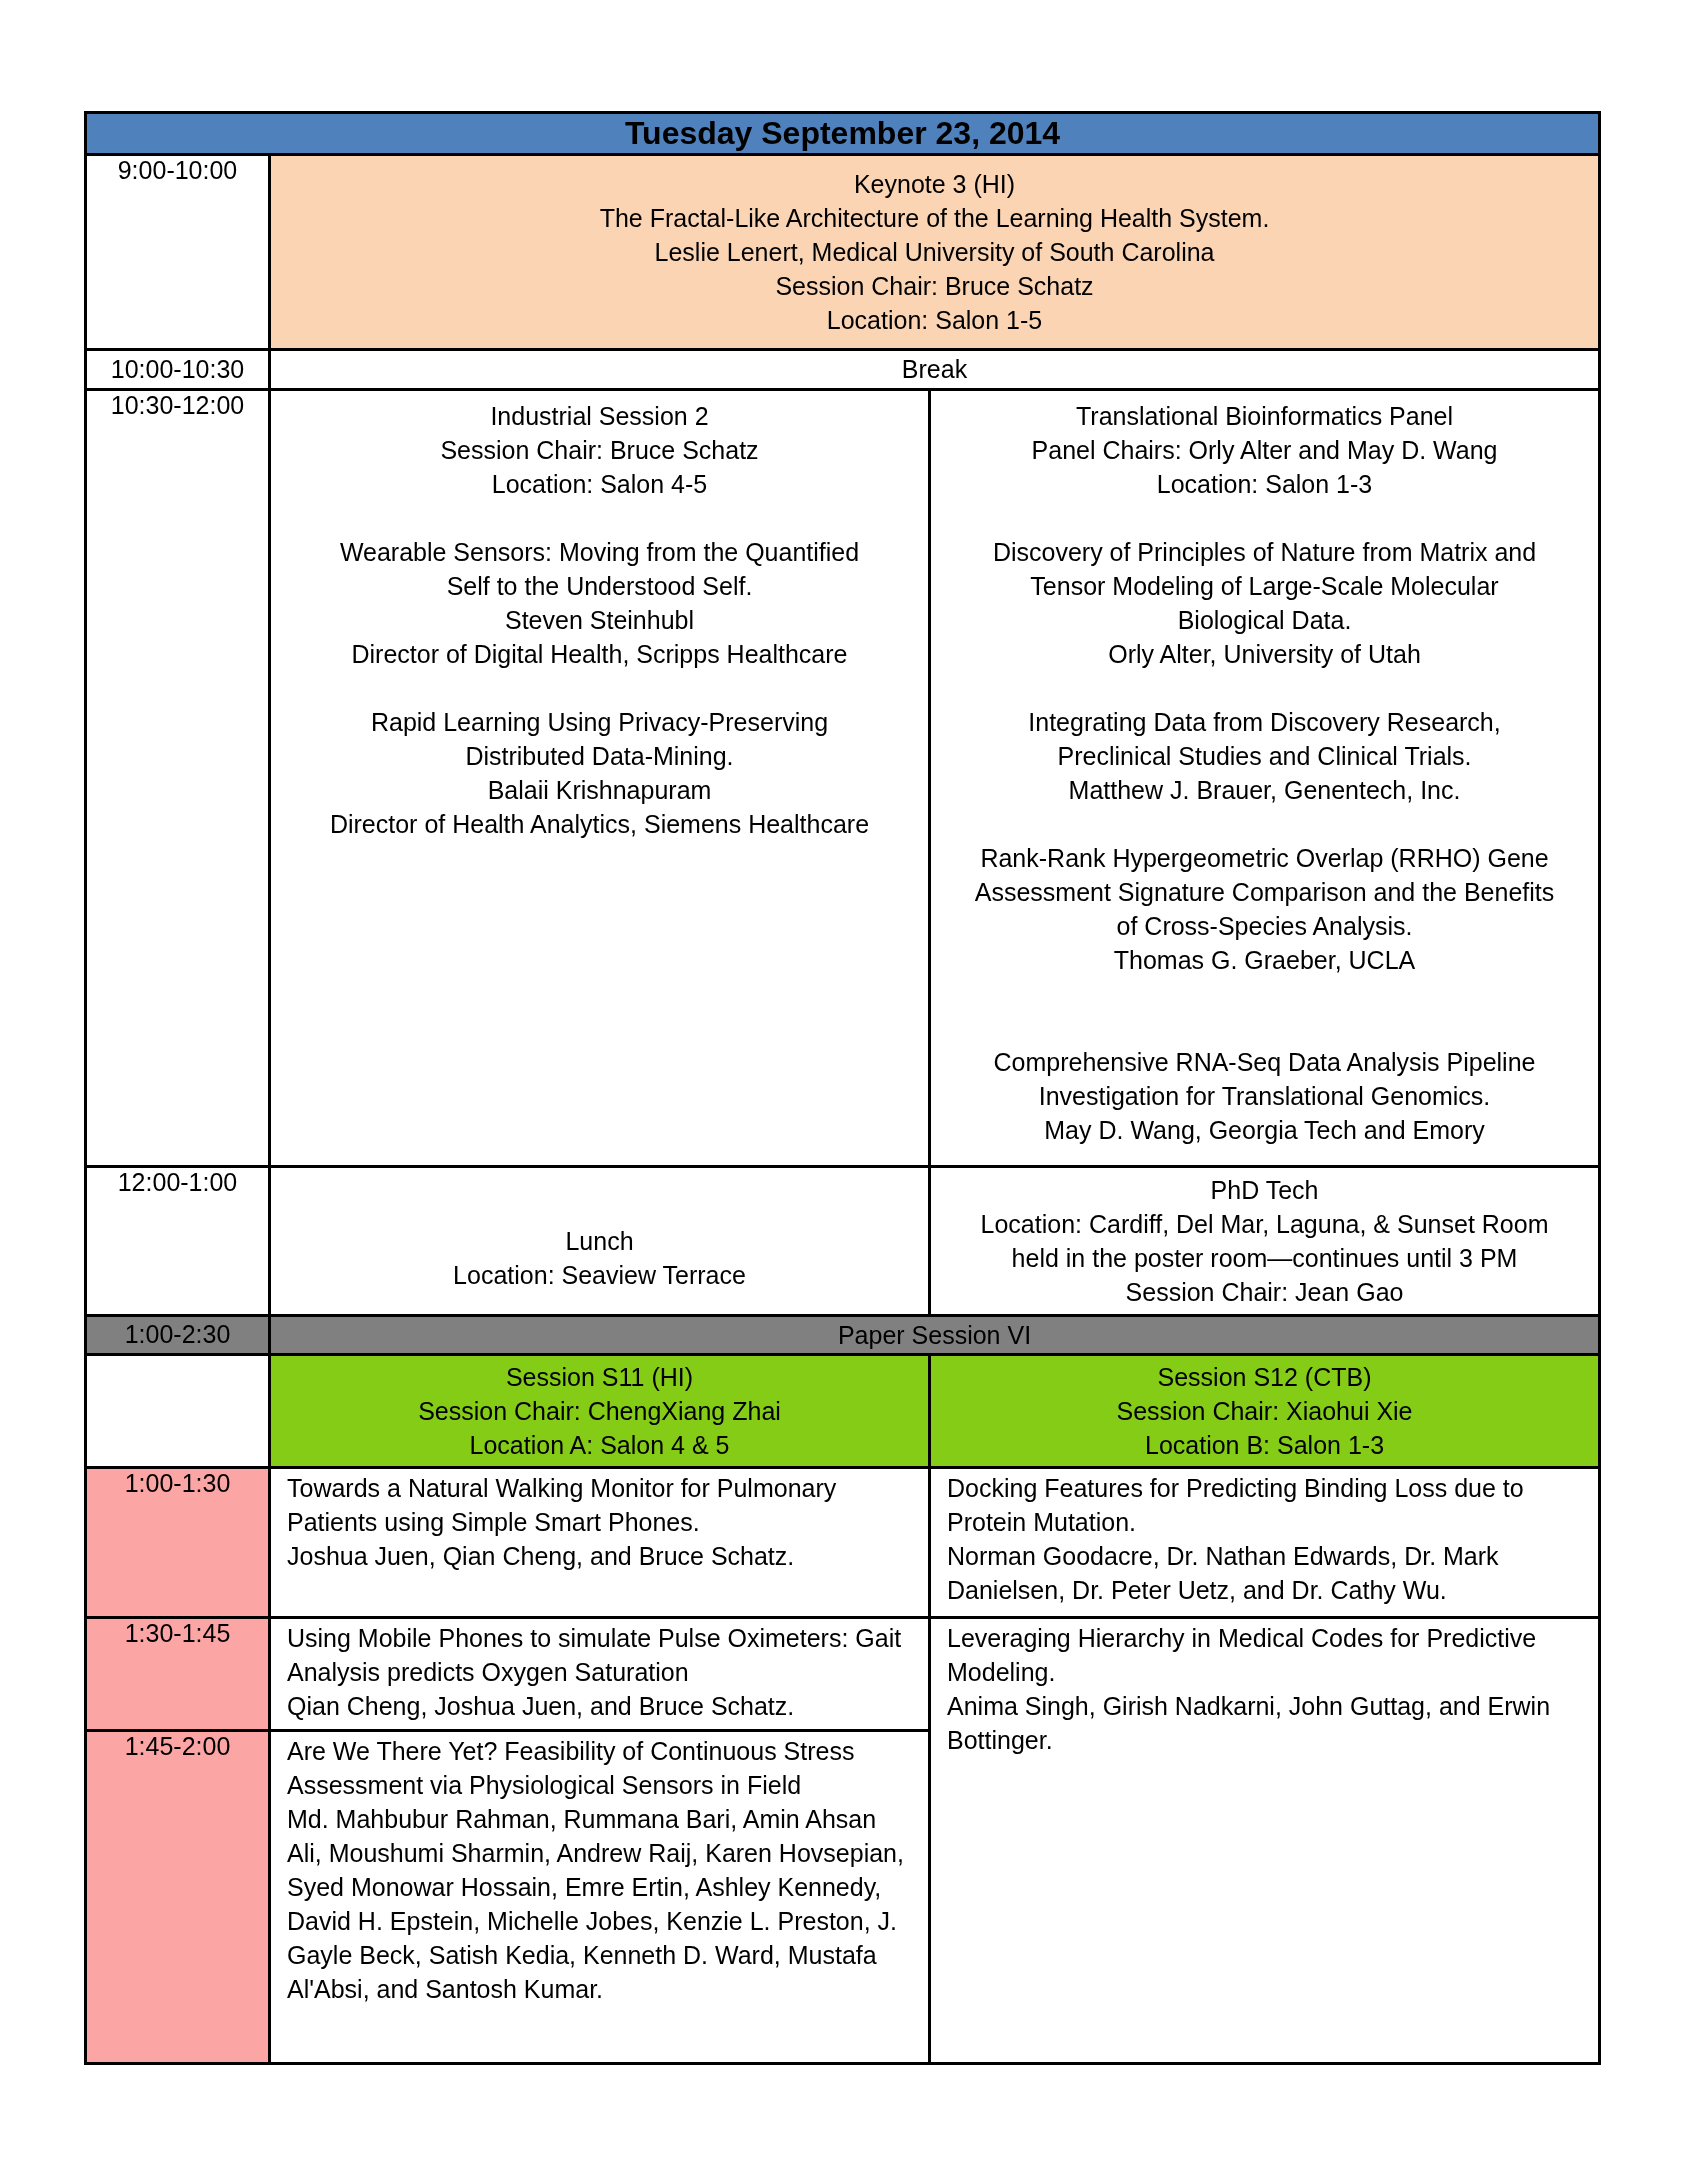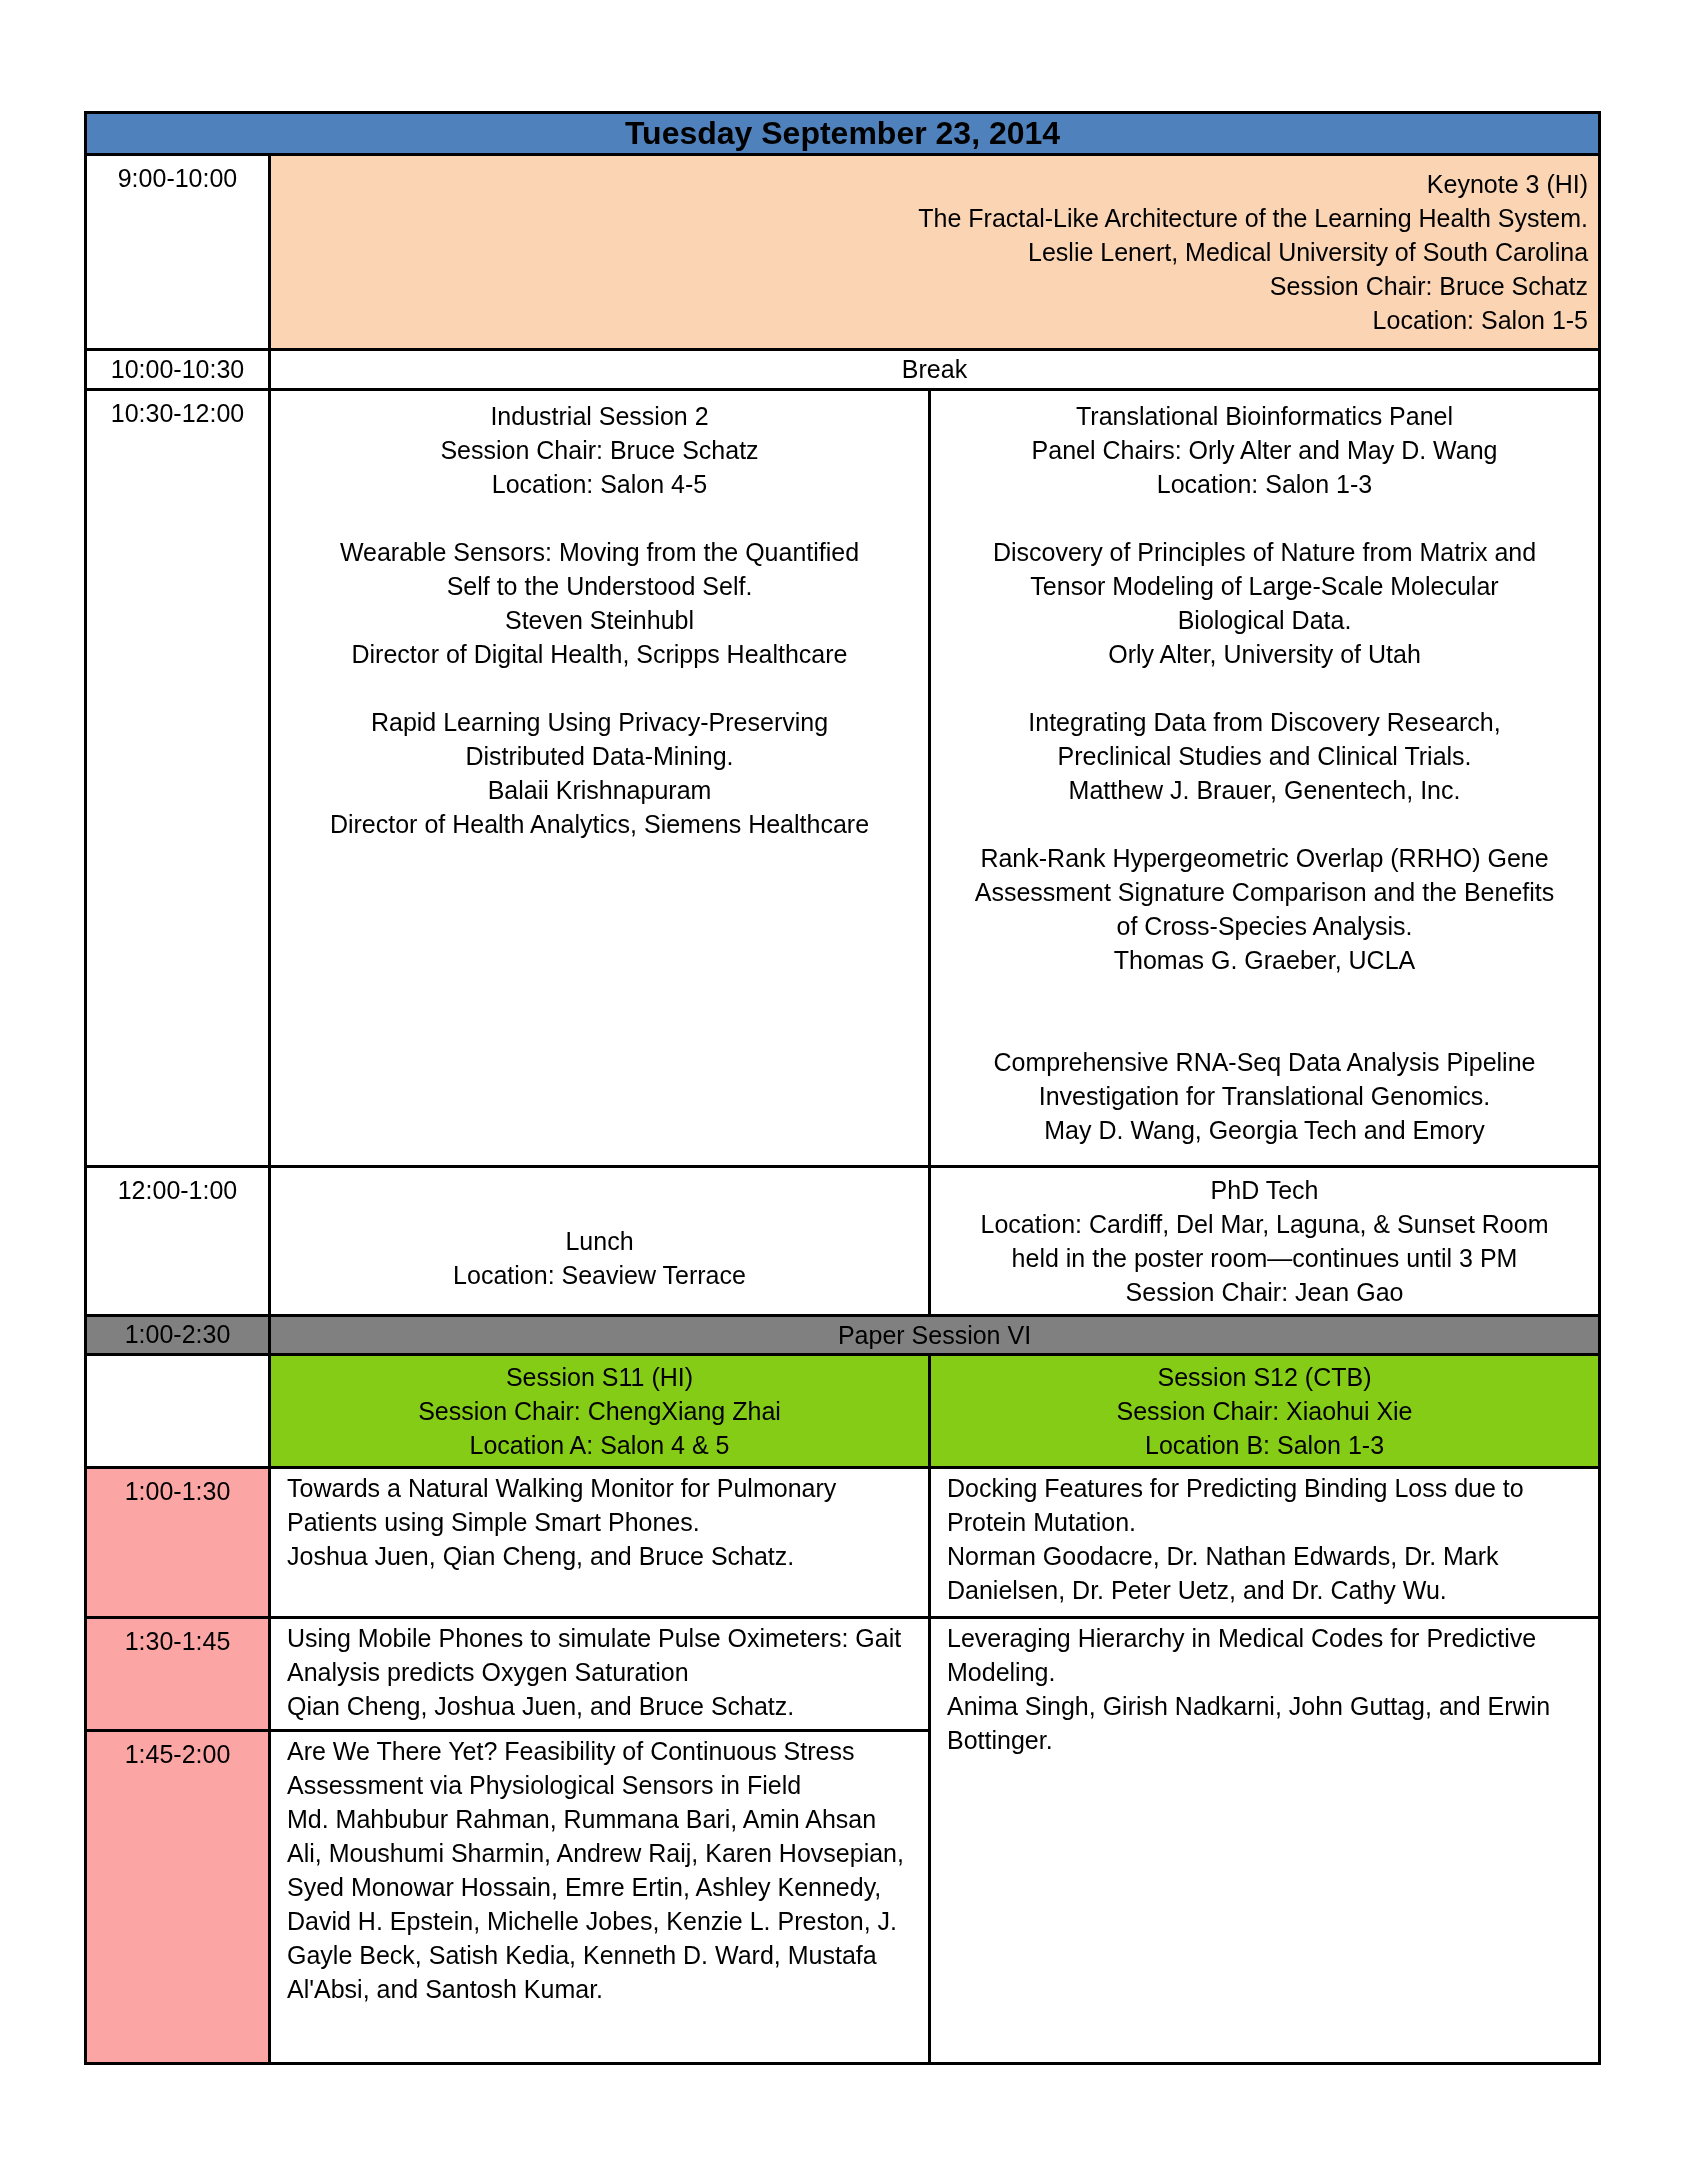--- a/index.html
+++ b/index.html
@@ -28,25 +28,25 @@
   .ln { line-height: 34px; min-height: 34px; }
   .day-header {
     background: #4F81BD;
     font-weight: bold;
     font-size: 32px;
     text-align: center;
     vertical-align: middle;
   }
   .time {
     text-align: center;
-    padding-top: 8px;
+    padding-top: 0;
   }
   .mid { vertical-align: middle; padding-top: 0; }
   .center { text-align: center; padding: 4px 10px; }
-  .keynote-bg { background: #FBD4B4; text-align: right; }
+  .keynote-bg { background: #FBD4B4; }
   .band {
     background: #808080;
     text-align: center;
     vertical-align: middle;
   }
   .subhdr-bg { background: #84cc16; }
   .green-bg { background: #fca5a5; }
   .paper {
     text-align: left;
     padding: 2px 14px 6px 16px;

